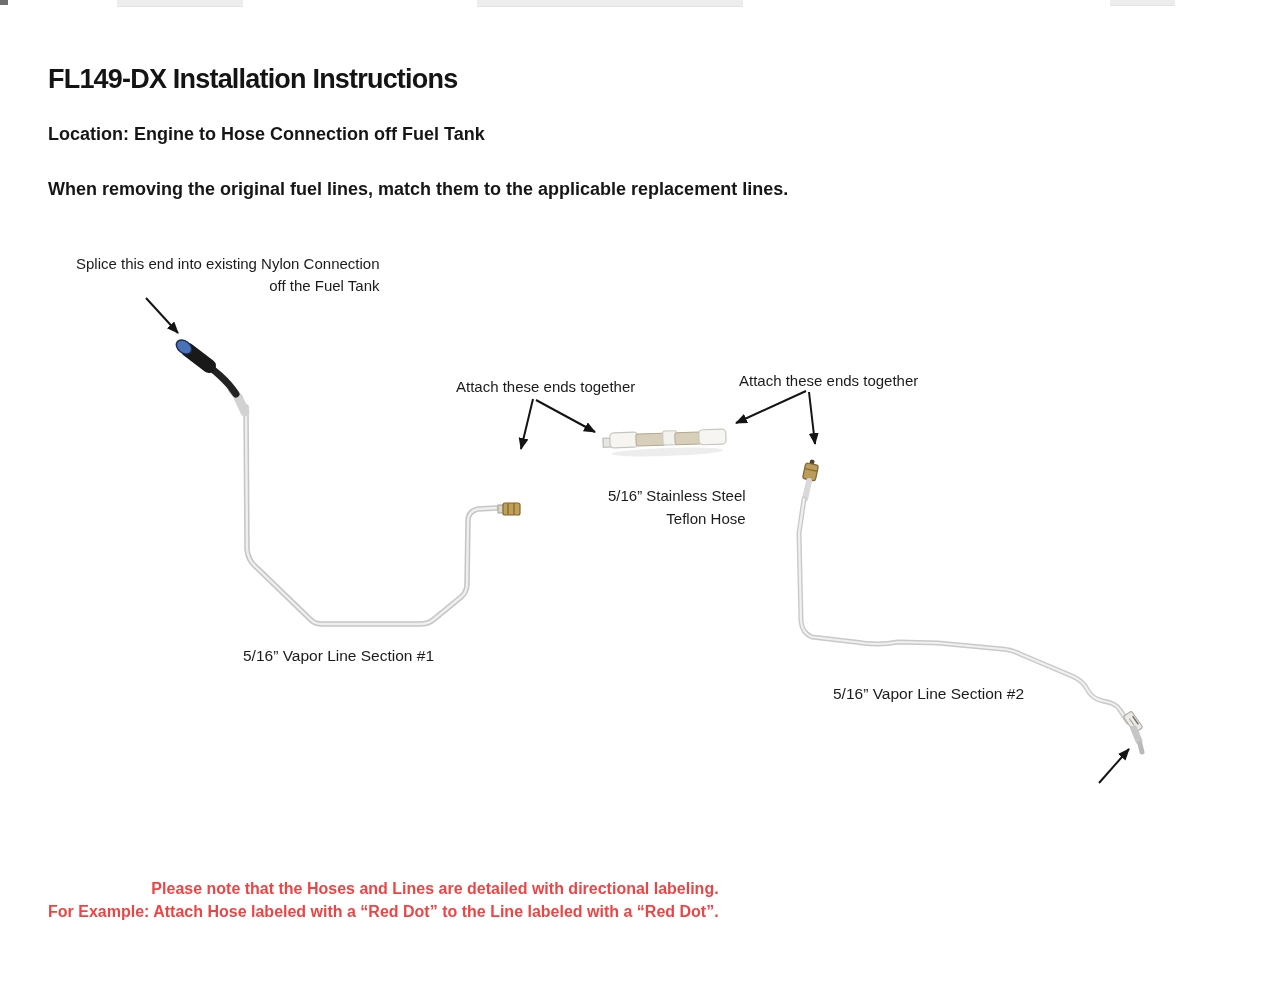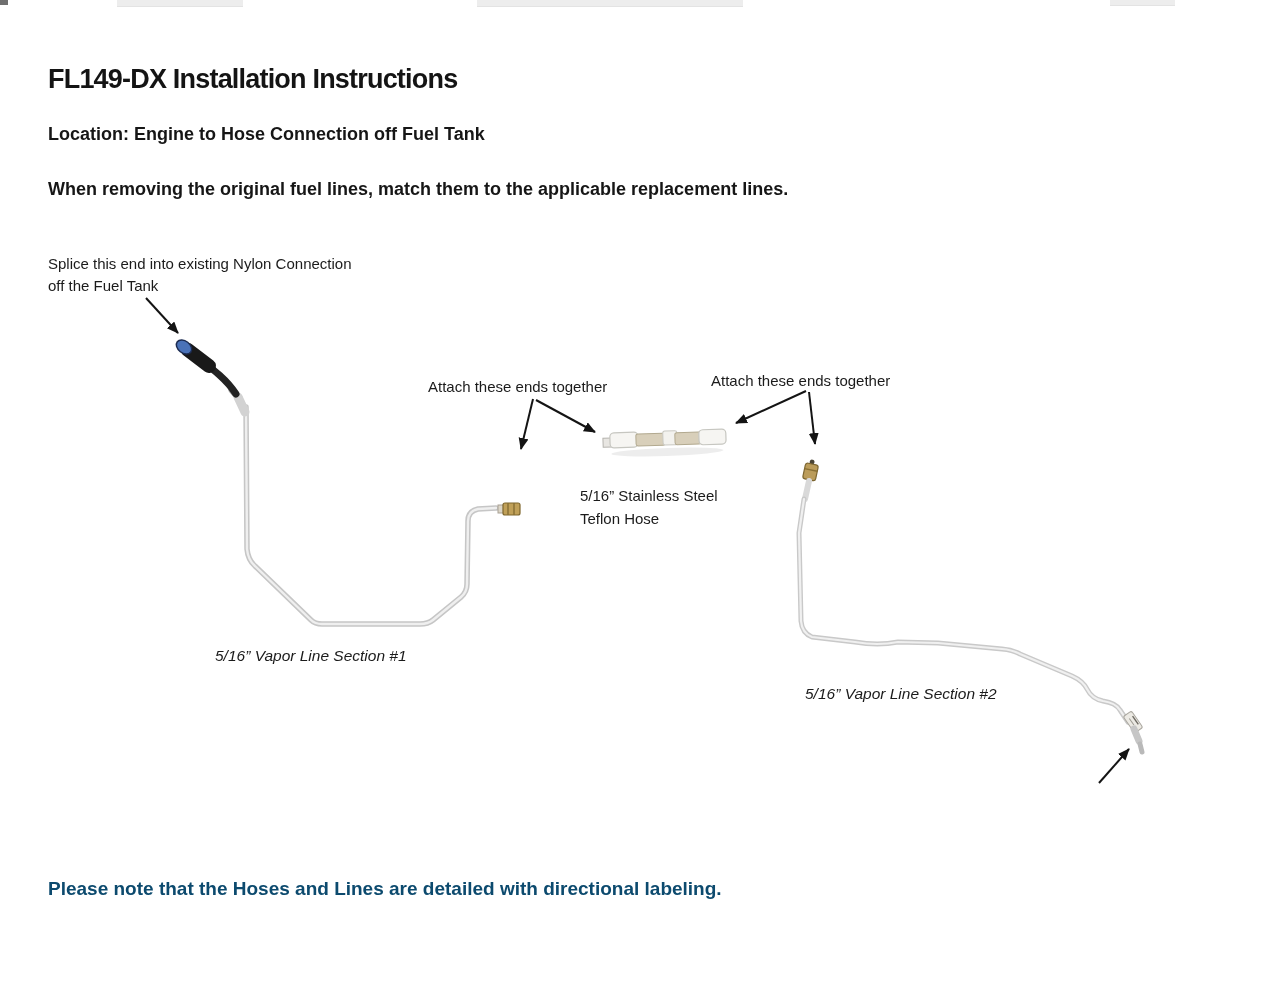--- a/index.html
+++ b/index.html
@@ -3,45 +3,47 @@
 <meta charset="utf-8">
 <style>
   html,body{margin:0;padding:0;background:#ffffff;}
   .page{
     position:relative;
     width:1175px;height:989px;
     background:#ffffff;
     overflow:hidden;
     font-family:"Liberation Sans", sans-serif;
     color:#1b1b1b;
+    text-align:right;
   }
   
   .artifact{position:absolute;top:0;}
   .artifact.dark{background:#6f6f6f;}
   .artifact.light{background:#ededed;border-bottom:1px solid #e3e3e3;}
 
   .title{
     position:absolute;left:48px;top:64px;
     font-size:27px;font-weight:bold;letter-spacing:-0.8px;
     color:#141414;white-space:nowrap;
   }
   .subline{
     position:absolute;left:48px;
     font-size:18px;font-weight:bold;color:#161616;white-space:nowrap;
   }
   .lbl{
     position:absolute;
     font-size:15px;line-height:22px;color:#1b1b1b;
     white-space:pre-line;
+    margin-left:28px;
   }
-  .lbl.sec{font-size:15.5px;white-space:nowrap;font-style:italic;}
+  .lbl.sec{font-size:15.5px;white-space:nowrap;}
   .lbl.steel{line-height:23px;}
   .footer{
     position:absolute;left:48px;top:877px;
-    font-size:19px;font-weight:bold;line-height:23px;color:#0c4a6e;
+    font-size:16px;font-weight:bold;line-height:23px;color:#ef4444;
     white-space:nowrap;
   }
   .footer div{white-space:nowrap;}
   svg.diagram{position:absolute;left:0;top:0;}
 </style>
 </head>
 <body>
 
 <div class="page">
 
@@ -134,15 +136,16 @@
 off the Fuel Tank</div>
   <div class="lbl" style="left:428px;top:376px;">Attach these ends together</div>
   <div class="lbl" style="left:711px;top:370px;">Attach these ends together</div>
   <div class="lbl steel" style="left:580px;top:484px;">5/16” Stainless Steel
 Teflon Hose</div>
   <div class="lbl sec" style="left:215px;top:645px;">5/16” Vapor Line Section #1</div>
   <div class="lbl sec" style="left:805px;top:683px;">5/16” Vapor Line Section #2</div>
 
   <div class="footer">
     <div>Please note that the Hoses and Lines are detailed with directional labeling.</div>
+    <div>For Example: Attach Hose labeled with a “Red Dot” to the Line labeled with a “Red Dot”.</div>
   </div>
 
 </div>
 
 </body></html>

